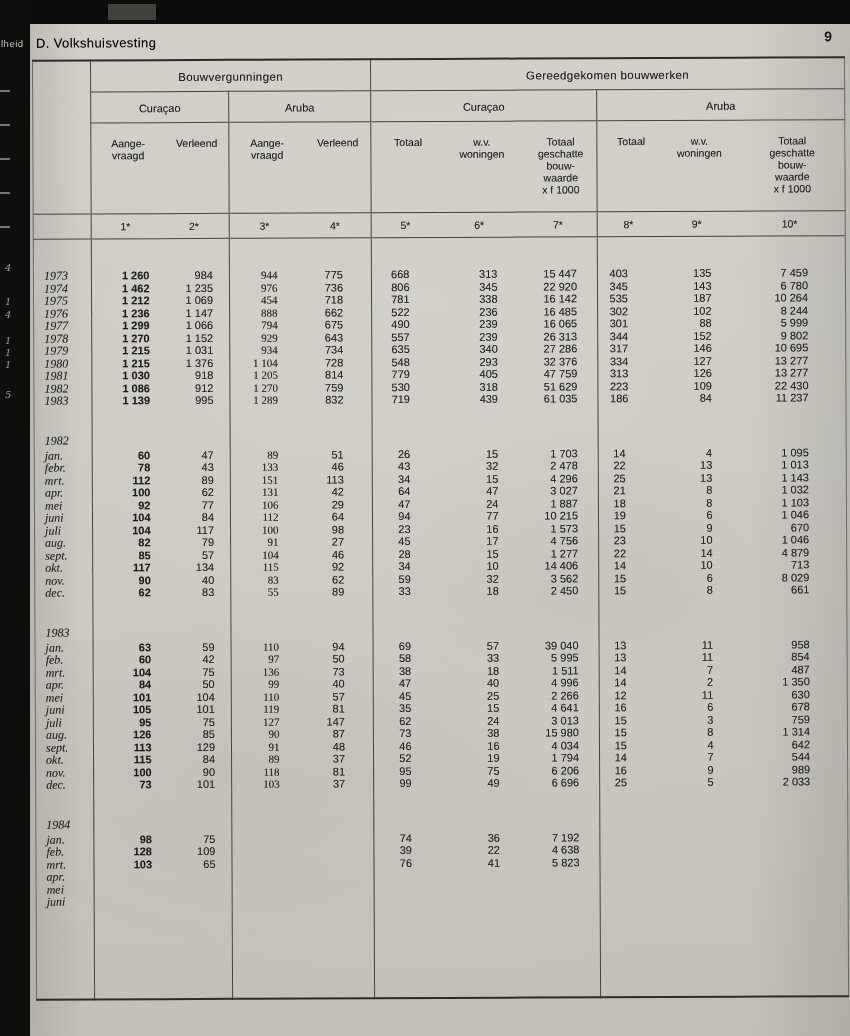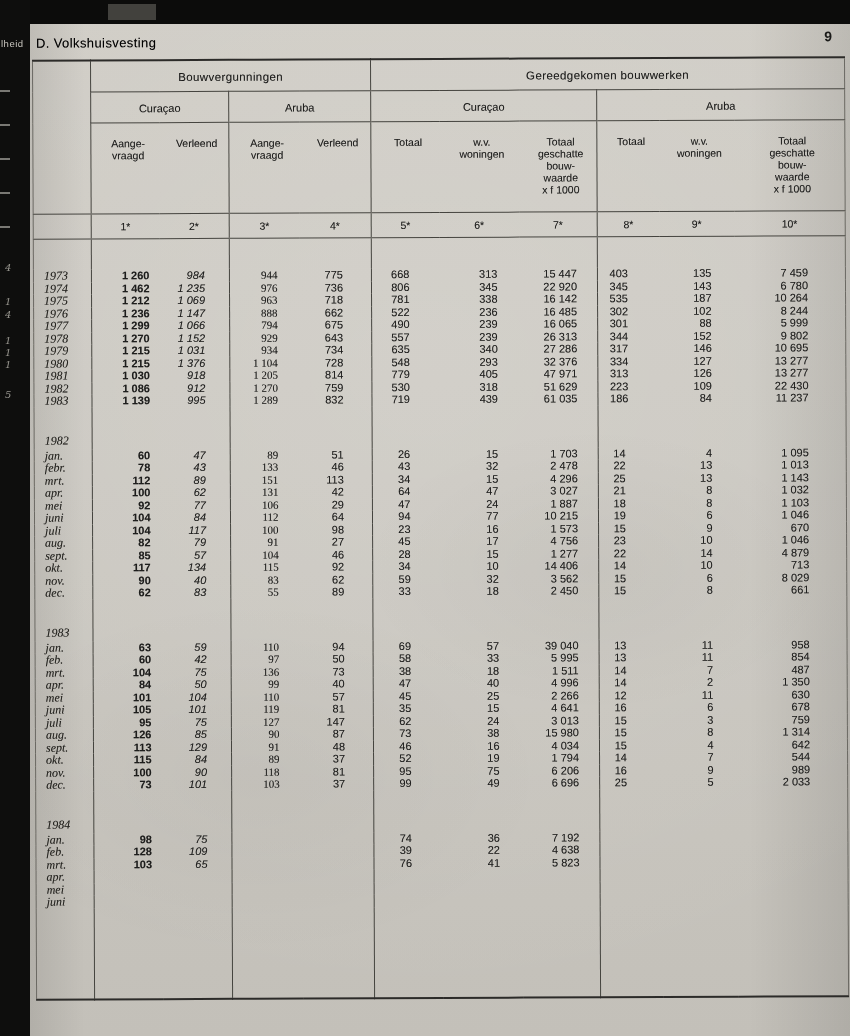--- a/index.html
+++ b/index.html
@@ -63,21 +63,21 @@
   th.colname{
     font-size:10.5px;text-align:center;vertical-align:top;
     padding:14px 4px 6px 10px;white-space:pre-line;line-height:12px;height:70px;margin-top:19px;
   }
   th.colnum{font-size:10.5px;text-align:center;padding:5px 0;height:14px;}
   tbody td{
     font-size:11px;line-height:12.5px;height:12.5px;padding:0;
     text-align:right;vertical-align:bottom;
   }
   tbody td:nth-child(2){padding-right:10px;font-weight:bold;}
-  tbody td:nth-child(3){padding-right:24px;font-style:italic;}
+  tbody td:nth-child(3){padding-right:16px;}
   tbody td:nth-child(4){padding-right:22px;font-family:Liberation Serif, serif;}
   tbody td:nth-child(5){padding-right:28px;}
   tbody td:nth-child(6){padding-right:30px;}
   tbody td:nth-child(7){padding-right:22px;}
   tbody td:nth-child(8){padding-right:20px;}
   tbody td:nth-child(9){padding-right:20px;text-align:center;}
   tbody td:nth-child(10){padding-right:23px;}
   tbody td:nth-child(11){padding-right:37px;}
   td.rlabel{
     text-align:left;padding-left:10px !important;
@@ -214,21 +214,21 @@
             <td class="">345</td>
             <td class="">22 920</td>
             <td class="vl">345</td>
             <td class="">143</td>
             <td class="">6 780</td>
           </tr>
           <tr>
             <td class="rlabel vlabel">1975</td>
             <td class="vl">1 212</td>
             <td class="">1 069</td>
-            <td class="vl">963</td>
+            <td class="vl">454</td>
             <td class="">718</td>
             <td class="vl">781</td>
             <td class="">338</td>
             <td class="">16 142</td>
             <td class="vl">535</td>
             <td class="">187</td>
             <td class="">10 264</td>
           </tr>
           <tr>
             <td class="rlabel vlabel">1976</td>
@@ -296,21 +296,21 @@
             <td class="">13 277</td>
           </tr>
           <tr>
             <td class="rlabel vlabel">1981</td>
             <td class="vl">1 030</td>
             <td class="">918</td>
             <td class="vl">1 205</td>
             <td class="">814</td>
             <td class="vl">779</td>
             <td class="">405</td>
-            <td class="">47 971</td>
+            <td class="">47 759</td>
             <td class="vl">313</td>
             <td class="">126</td>
             <td class="">13 277</td>
           </tr>
           <tr>
             <td class="rlabel vlabel">1982</td>
             <td class="vl">1 086</td>
             <td class="">912</td>
             <td class="vl">1 270</td>
             <td class="">759</td>

